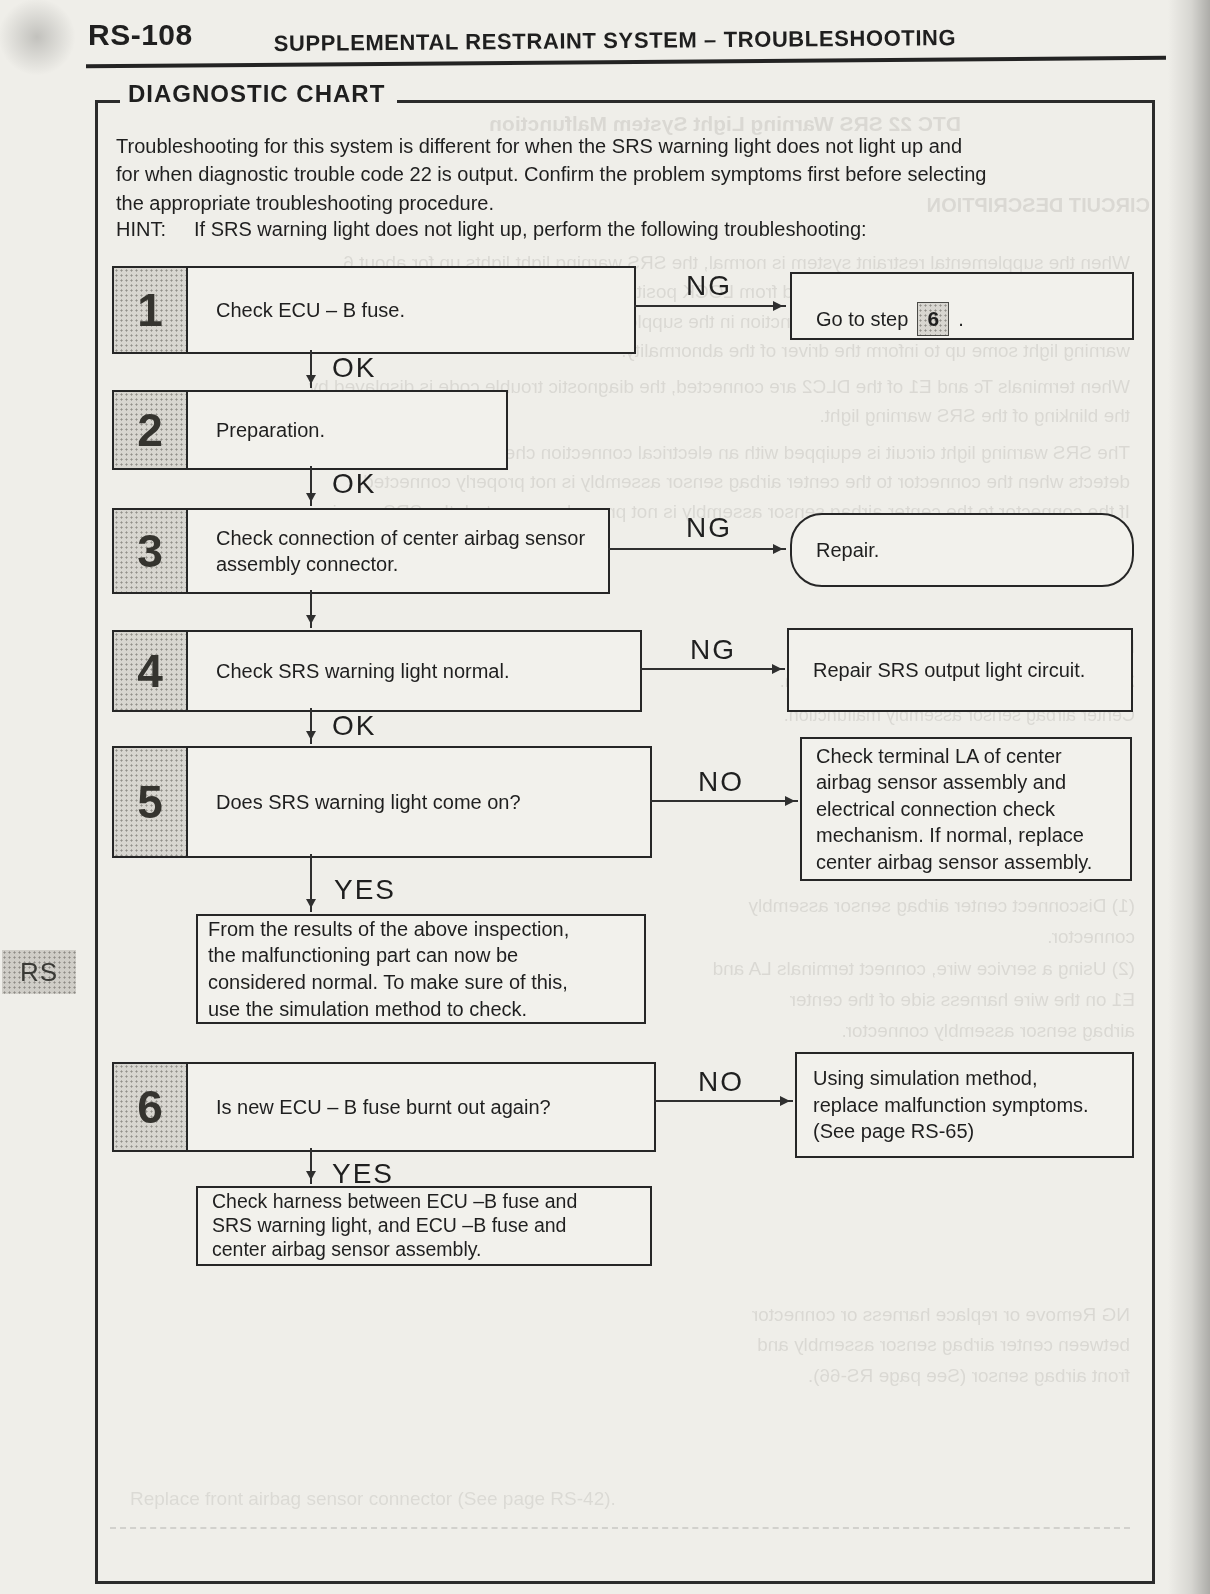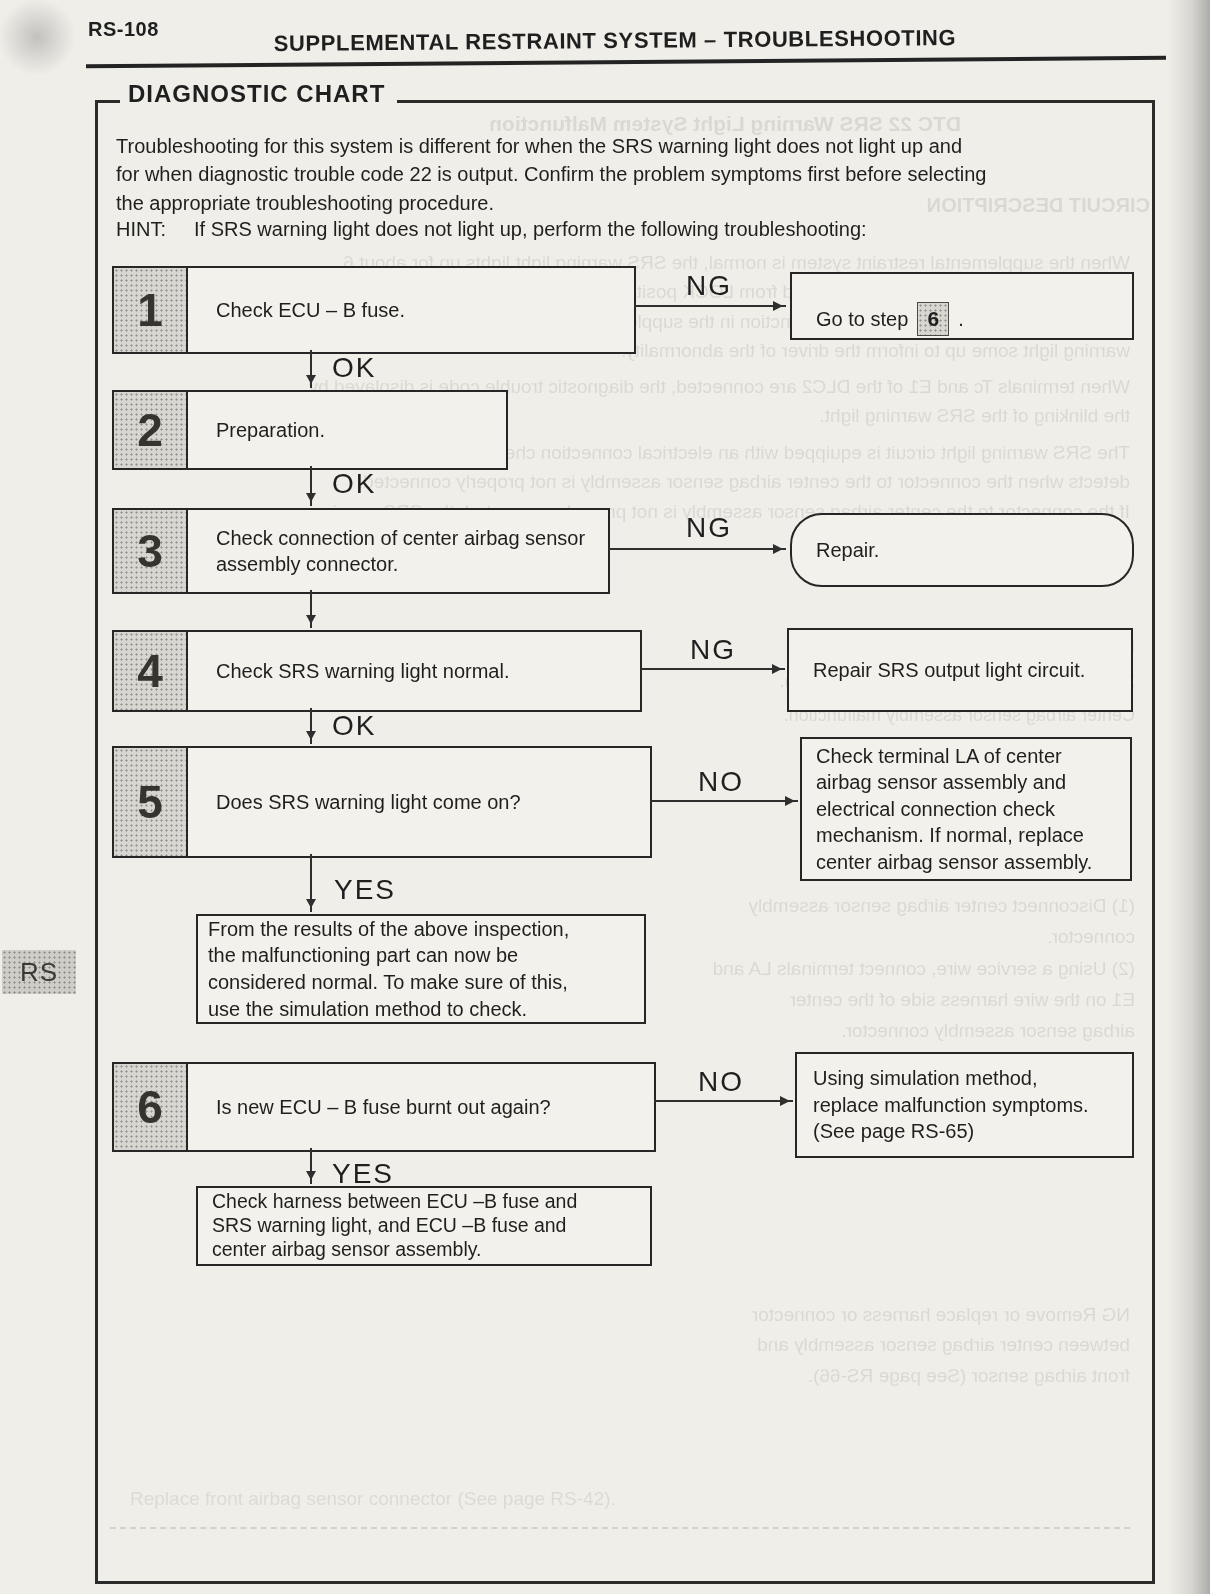--- a/index.html
+++ b/index.html
@@ -5,21 +5,21 @@
   html,body{margin:0;padding:0;background:#d9d7d2;}
   .page{
     position:relative;width:1210px;height:1594px;overflow:hidden;
     background:#efeee9;color:#1f1f1f;
     font-family:"Liberation Sans","DejaVu Sans",sans-serif;
   }
   .edge-shadow{position:absolute;top:0;right:0;width:42px;height:1594px;
     background:linear-gradient(to right,rgba(0,0,0,0) 0%,rgba(0,0,0,.10) 55%,rgba(0,0,0,.28) 100%);}
   .corner-smudge{position:absolute;left:-18px;top:-18px;width:110px;height:110px;
     background:radial-gradient(closest-side,rgba(60,60,58,.25),rgba(60,60,58,0) 70%);}
-  .page-code{position:absolute;left:88px;top:18px;font-size:20px;font-weight:bold;letter-spacing:.5px;}
+  .page-code{position:absolute;left:88px;top:18px;font-size:30px;font-weight:bold;letter-spacing:.5px;}
   .header-title{position:absolute;left:235px;top:28px;width:760px;text-align:center;
     font-size:22px;font-weight:bold;letter-spacing:.6px;transform:rotate(-0.5deg);}
   .header-rule{position:absolute;left:86px;top:60px;width:1080px;height:4px;background:#232323;transform:rotate(-0.45deg);}
   .chart-box{position:absolute;left:95px;top:100px;width:1054px;height:1478px;border:3px solid #2b2b2b;}
   .chart-title{position:absolute;left:120px;top:80px;background:#efeee9;padding:0 12px 0 8px;
     font-size:24px;font-weight:bold;letter-spacing:1px;}
   .intro{position:absolute;left:116px;top:132px;width:1012px;font-size:20px;line-height:1.42;white-space:pre-line;}
   .hint{position:absolute;left:116px;top:218px;width:1000px;font-size:20px;}
   .hint-label{margin-right:28px;}
   .sbox{position:absolute;background:#f2f1ec;border:2.5px solid #262626;display:flex;align-items:stretch;}

